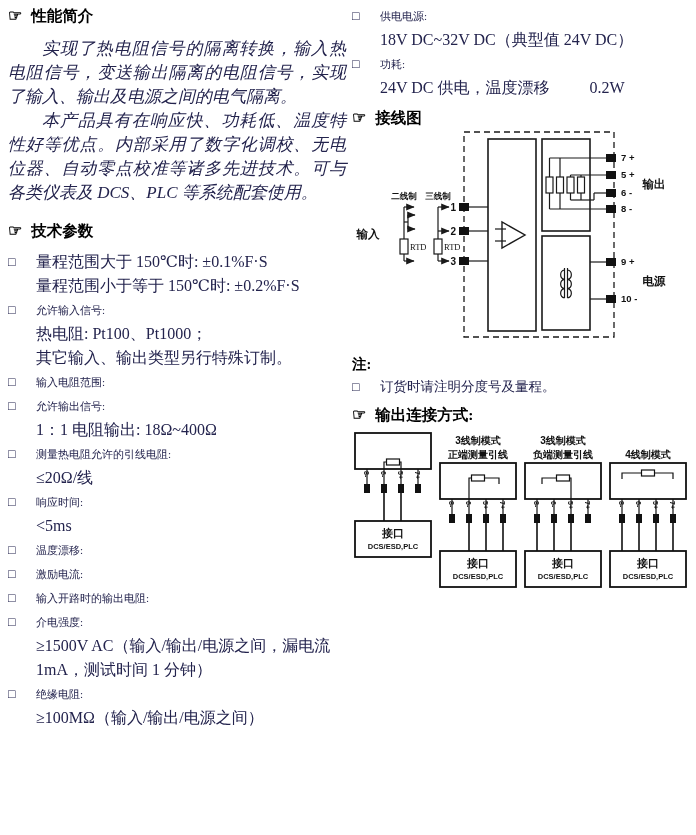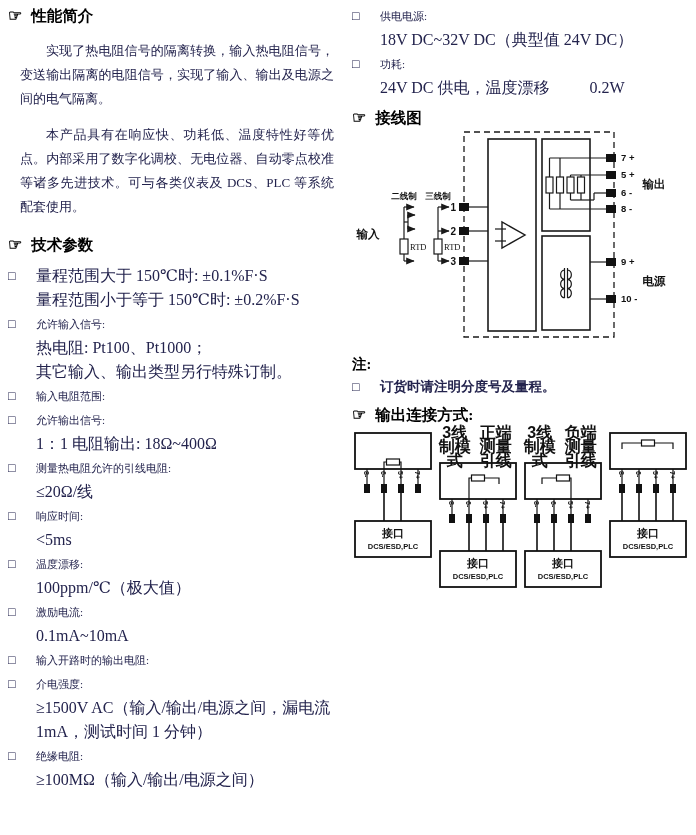--- a/index.html
+++ b/index.html
@@ -7,30 +7,30 @@
         font-family:"Liberation Serif","DejaVu Serif",serif;color:#23234d;}
   .col{position:absolute;top:4px;}
   .col-left{left:8px;width:338px;}
   .col-right{left:352px;width:340px;}
   .sec{display:flex;align-items:baseline;gap:9px;font-weight:bold;font-size:15.5px;color:#000;}
   .sec .hand{font-size:16px;}
   .m-intro{margin:2px 0 10px 0;}
   .m-tech{margin:16px 0 8px 0;}
   .m-wire{margin:8px 0 0 0;}
   .m-outc{margin:6px 0 6px 0;}
-  .para{font-size:13px;line-height:24px;text-align:justify;text-indent:2em;margin:12px;}
+  .para{font-size:17px;line-height:24px;text-align:justify;text-indent:2em;margin:0;font-style:italic;}
   .item{display:grid;grid-template-columns:28px 1fr;}
   .item .bx{font-size:12.5px;line-height:24px;color:#23234d;}
   .item .lbl{font-weight:normal;font-size:11px;line-height:24px;}
   .item .val{grid-column:2;font-size:16px;line-height:24px;white-space:pre-wrap;}
   .note-title{font-weight:bold;font-size:14.5px;color:#000;margin:6px 0 0 0;line-height:22px;}
   .modes{display:flex;gap:3px;margin-top:2px;}
   .mode{width:82px;}
-  .mode-title{height:30px;display:flex;flex-direction:row;justify-content:flex-end;align-items:center;
-              font-family:"Liberation Sans","DejaVu Sans",sans-serif;font-weight:bold;font-size:16px;
+  .mode-title{height:30px;display:flex;flex-direction:column;justify-content:flex-end;align-items:center;
+              font-family:"Liberation Sans","DejaVu Sans",sans-serif;font-weight:bold;font-size:10px;
               line-height:14px;color:#111;text-align:center;}
   svg text{fill:#111;}
   .sans-b{font-family:"Liberation Sans","DejaVu Sans",sans-serif;font-weight:bold;}
   .serif-t{font-family:"Liberation Serif","DejaVu Serif",serif;}
 </style>
 </head>
 <body>
 
 <div class="page">
 
@@ -75,26 +75,24 @@
       <span class="val">≤20Ω/线</span>
     </div>
     <div class="item">
       <span class="bx">□</span>
       <span class="lbl">响应时间:</span>
       <span class="val">&lt;5ms</span>
     </div>
     <div class="item">
       <span class="bx">□</span>
       <span class="lbl">温度漂移:</span>
-      <span class="val">100ppm/℃（极大值）</span>
     </div>
     <div class="item">
       <span class="bx">□</span>
       <span class="lbl">激励电流:</span>
-      <span class="val">0.1mA~10mA</span>
     </div>
     <div class="item">
       <span class="bx">□</span>
       <span class="lbl">输入开路时的输出电阻:</span>
     </div>
     <div class="item">
       <span class="bx">□</span>
       <span class="lbl">介电强度:</span>
       <span class="val">≥1500V AC（输入/输出/电源之间，漏电流 1mA，测试时间 1 分钟）</span>
     </div>
@@ -218,21 +216,21 @@
       </g>
       <g class="serif-t" font-size="8.5">
         <text x="58" y="121">RTD</text>
         <text x="92" y="121">RTD</text>
       </g>
     </svg>
 
     <div class="note-title">注:</div>
     <div class="item">
       <span class="bx">□</span>
-      <span class="val" style="grid-column:2;font-size:13.5px;font-weight:bold;">订货时请注明分度号及量程。</span>
+      <span class="val" style="grid-column:2;font-size:13.5px;">订货时请注明分度号及量程。</span>
     </div>
 
     <div class="sec m-outc">
       <span class="hand">☞</span>
       <span>输出连接方式:</span>
     </div>
 
     <div class="modes">
 
       <div class="mode">
@@ -335,20 +333,24 @@
             <text transform="rotate(90 29 39)" x="29" y="39">6-</text>
             <text transform="rotate(90 46 39)" x="46" y="39">5+</text>
             <text transform="rotate(90 63 39)" x="63" y="39">7+</text>
             <text x="41" y="105" text-anchor="middle" font-size="11">接口</text>
             <text x="41" y="117" text-anchor="middle" font-size="7.5">DCS/ESD,PLC</text>
           </g>
         </svg>
       </div>
 
       <div class="mode">
+        <div class="mode-title">
+          <div>4线制模式</div>
+          <div></div>
+        </div>
         <svg width="82" height="126" viewBox="0 0 82 126">
           <g stroke="#111" stroke-width="1.2" fill="none">
             <rect x="3" y="1" width="76" height="36" stroke-width="1.8"></rect>
             <rect x="34.5" y="8" width="13" height="6"></rect>
             <path d="M34.5,11 L15,11 L15,17"></path>
             <path d="M47.5,11 L66,11 L66,17"></path>
             <line x1="15" y1="37" x2="15" y2="52"></line>
               <line x1="32" y1="37" x2="32" y2="52"></line>
             <line x1="49" y1="37" x2="49" y2="52"></line>
               <line x1="66" y1="37" x2="66" y2="52"></line>

